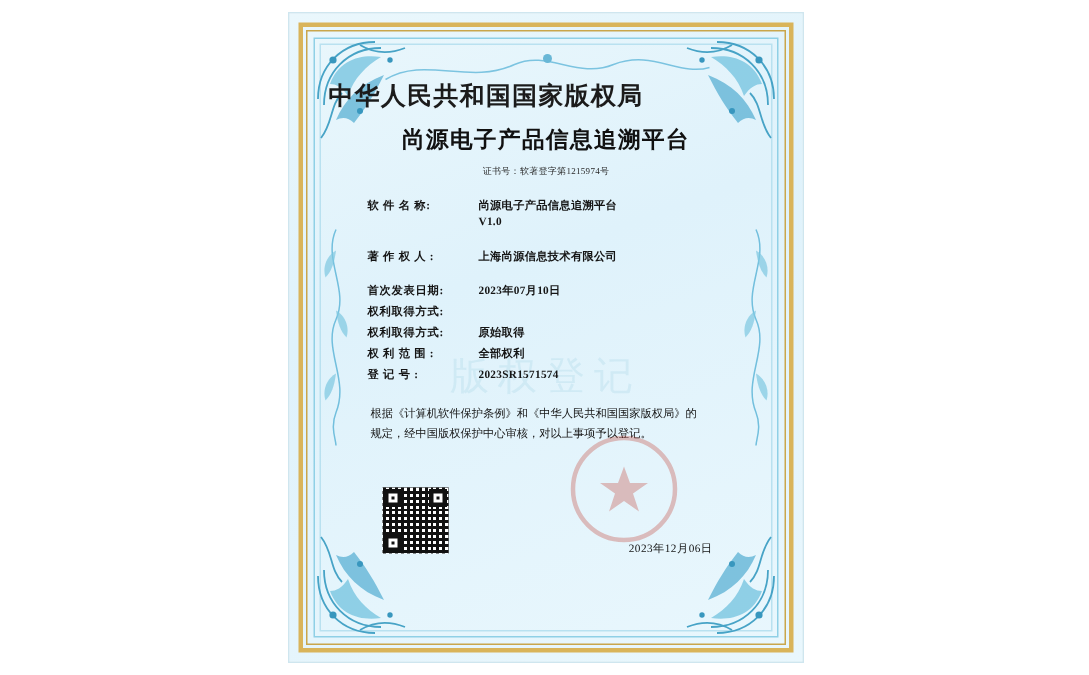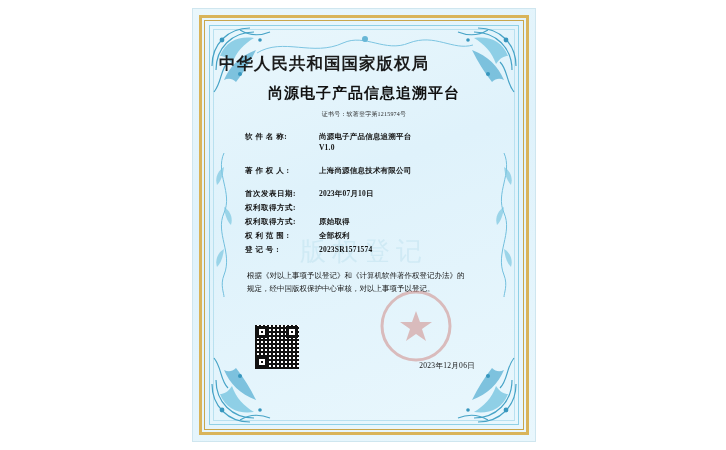--- a/index.html
+++ b/index.html
@@ -379,21 +379,21 @@
         </div>
 
         <div class="field-row">
           <div class="field-label">登 记 号 :</div>
           <div class="field-value">2023SR1571574</div>
         </div>
 
       </div>
 
       <div class="statement">
-        <div>根据《对以上事项予以登记》和《计算机软件著作权登记办法》的</div>
+        <div>根据《计算机软件保护条例》和《中华人民共和国国家版权局》的</div>
         <div>规定，经中国版权保护中心审核，对以上事项予以登记。</div>
       </div>
 
       <div class="qr-wrap">
         <div class="qr">
           <div class="finder tl"></div>
           <div class="finder tr"></div>
           <div class="finder bl"></div>
         </div>
       </div>

